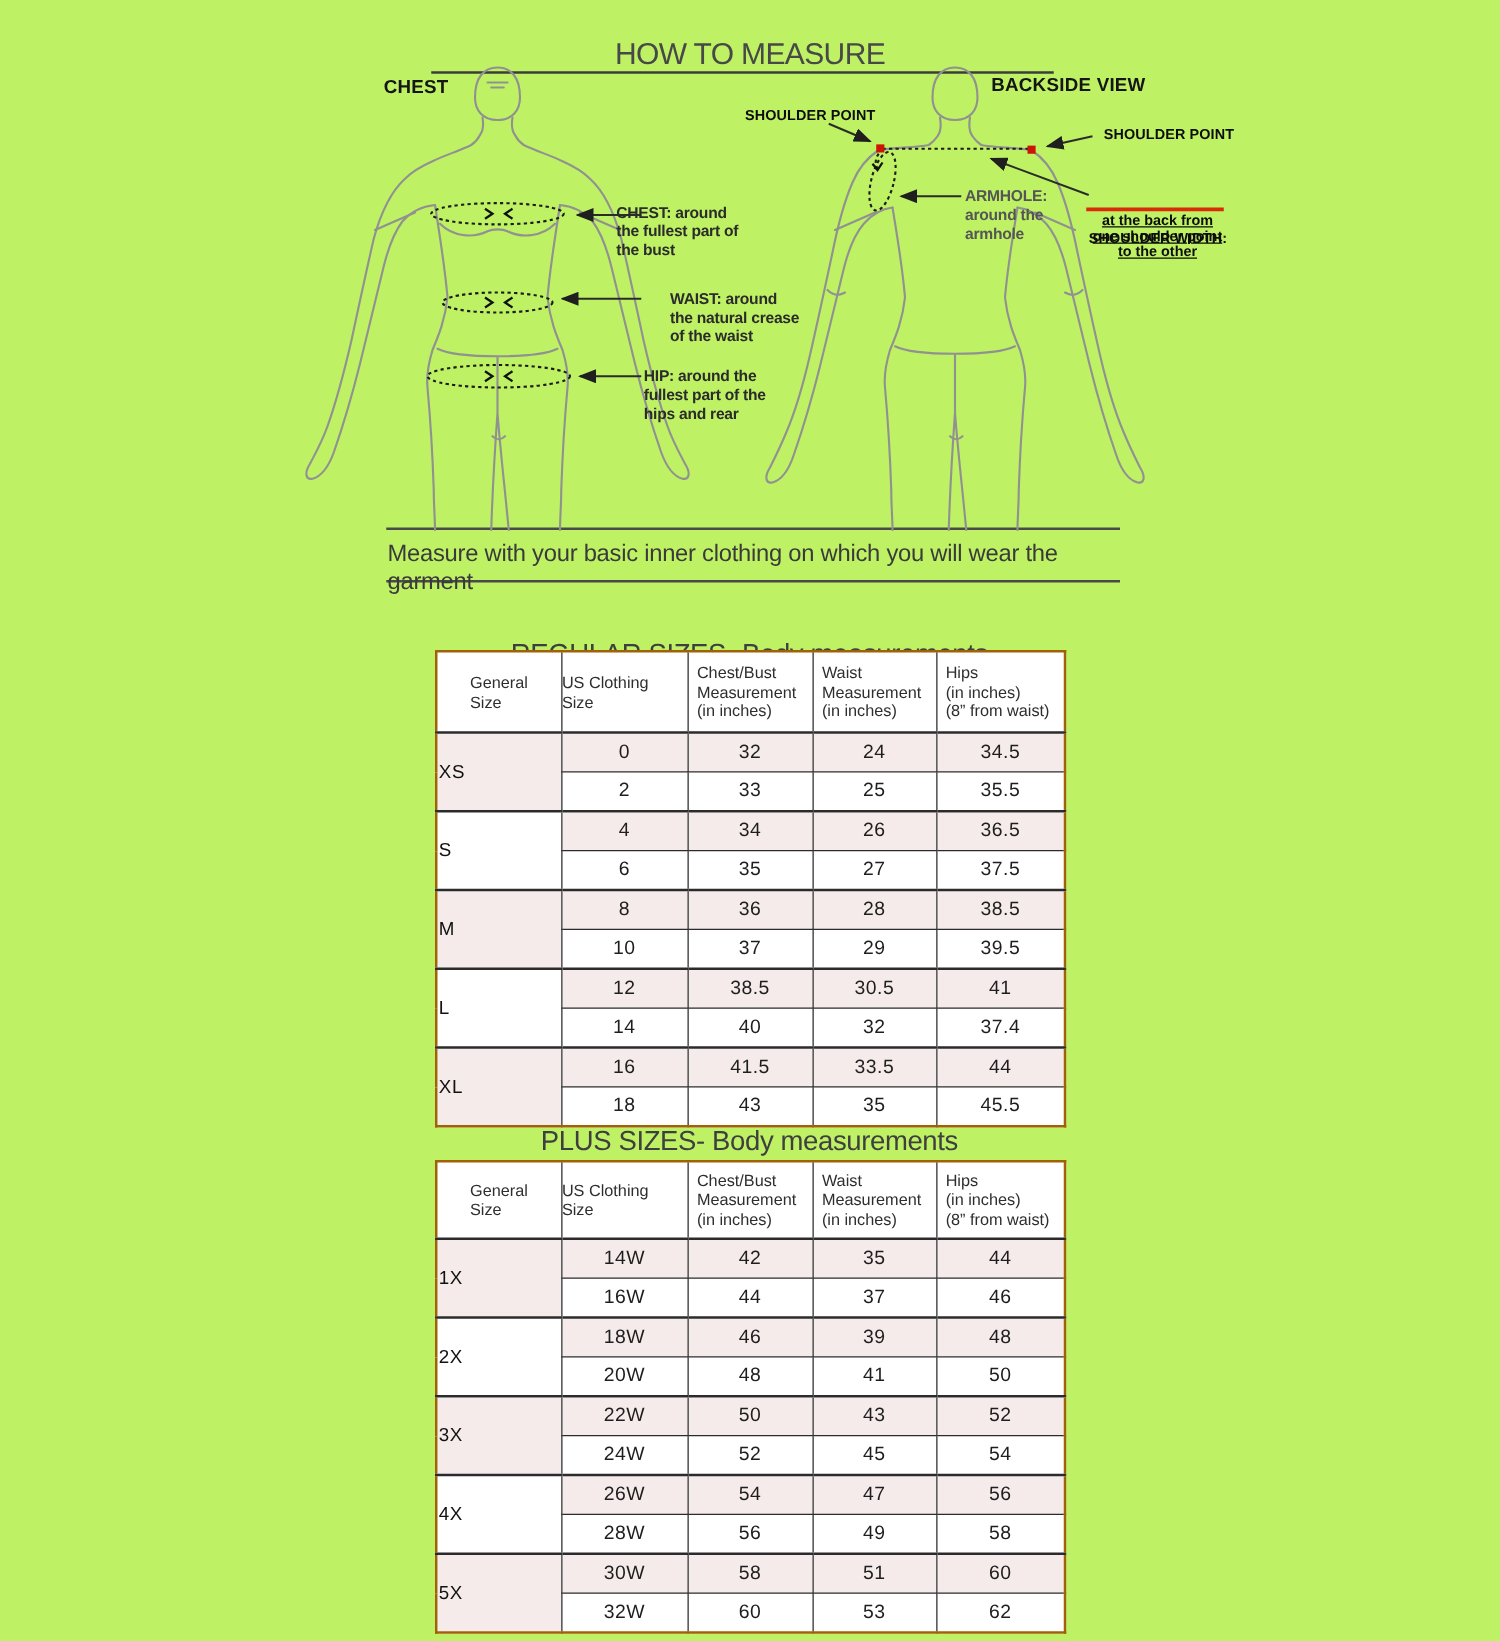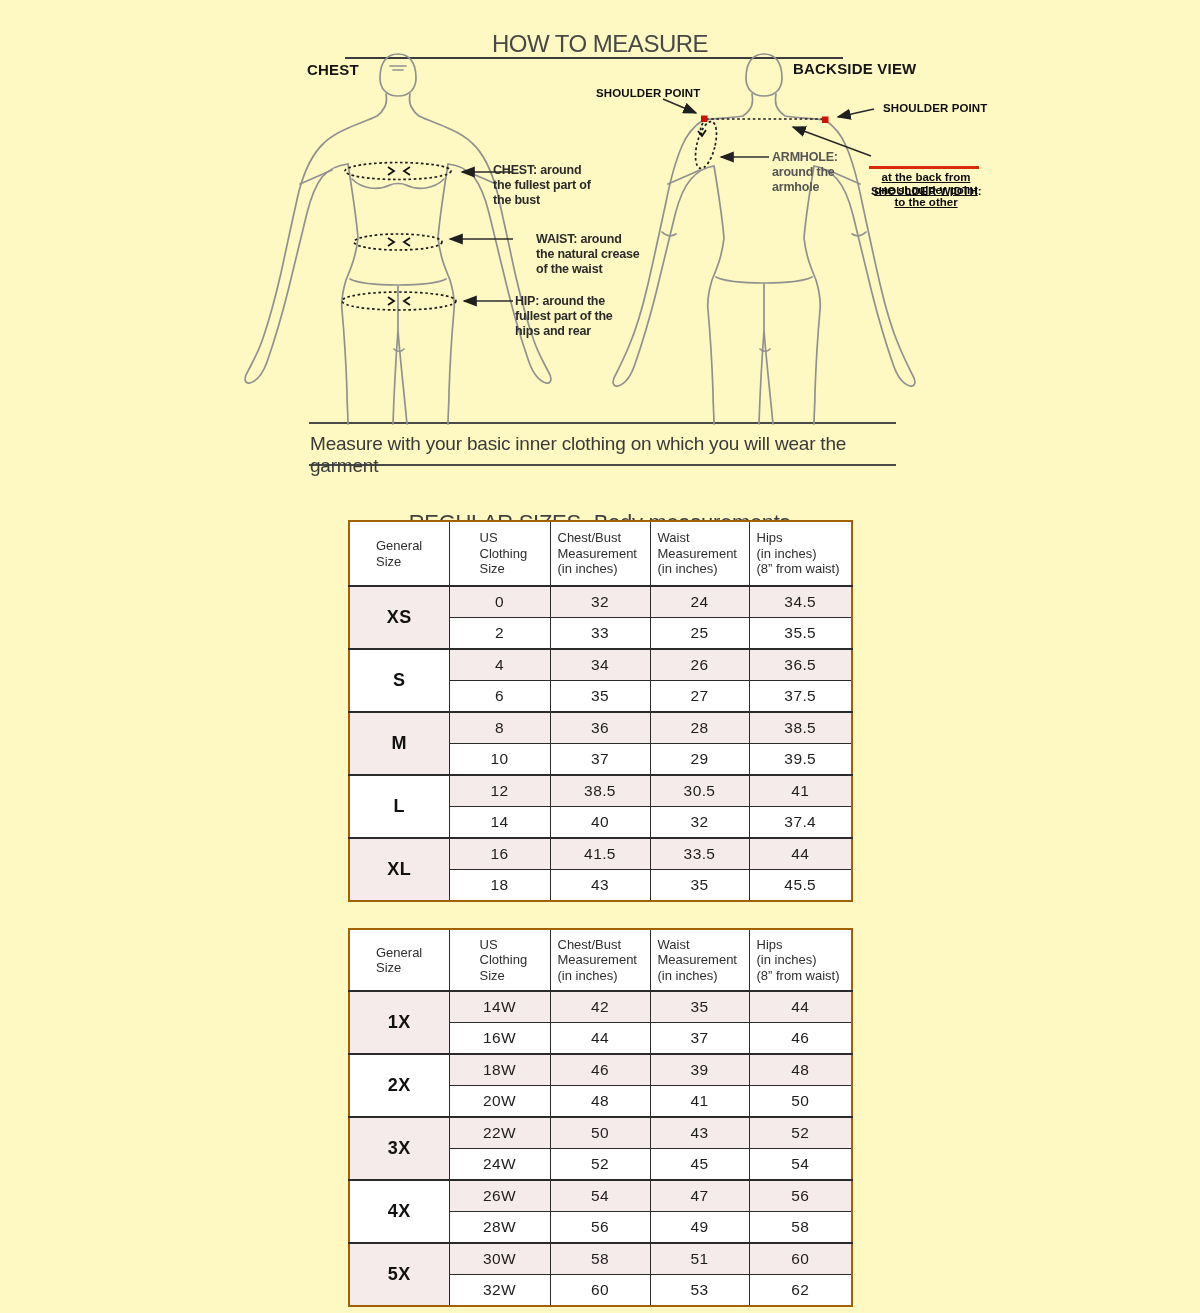--- a/index.html
+++ b/index.html
@@ -1,39 +1,39 @@
 <!DOCTYPE html>
 <html><head>
 <meta charset="utf-8">
 <style>
   html,body{margin:0;padding:0;background:#fff;}
-  .canvas{position:relative;width:1200px;height:1313px;background:#fef9c3;overflow:hidden;
+  .canvas{position:relative;width:1200px;height:1313px;background:#bef264;overflow:hidden;
           font-family:"Liberation Sans","DejaVu Sans",sans-serif;color:#222;}
   svg{position:absolute;left:0;top:0;}
   .lbl{position:absolute;white-space:pre-line;}
   .how-title{width:420px;left:390px;top:30px;text-align:center;font-size:24px;letter-spacing:-0.5px;color:#484848;}
   .view-lbl{font-size:15px;font-weight:700;color:#151515;letter-spacing:0.2px;}
   .ann{font-size:12.5px;line-height:15px;font-weight:600;color:#2b2b2b;letter-spacing:-0.2px;}
   .ann-gray{color:#555;}
   .boldlbl{font-size:11.5px;line-height:13px;font-weight:700;color:#0d0d0d;letter-spacing:0.1px;}
   .sw-note{width:140px;text-align:center;font-size:11.5px;line-height:12.5px;font-weight:700;color:#0d0d0d;text-decoration:underline;}
   .red-bar{position:absolute;height:3px;background:#d92b07;}
   .footer-note{width:586px;text-align:left;font-size:19px;color:#3a3a3a;letter-spacing:-0.2px;}
   .tbl-title{width:503px;text-align:center;font-size:22px;color:#3f3f3f;letter-spacing:-0.3px;}
   .tbl-wrap{position:absolute;left:348px;}
   table.size-table{border-collapse:collapse;table-layout:fixed;border:2px solid #a16207;background:#fff;}
   .size-table th,.size-table td{border:1px solid #2b2b2b;overflow:hidden;}
   .size-table th{font-size:13px;font-weight:400;color:#2e2e2e;text-align:left;vertical-align:middle;
                  white-space:pre-line;line-height:15.5px;padding:0 2px 0 7px;border-bottom:2px solid #2b2b2b;}
   .size-table th.c0{padding-left:26px;}
-  .size-table th.c1{padding-left:30px;}
+  .size-table th.c1{padding-left:0;}
   .t1 th{height:63px;} .t2 th{height:60px;}
   .size-table td{height:28px;vertical-align:middle;}
   .size-table td.num{text-align:center;font-size:15.5px;color:#1e1e1e;letter-spacing:0.4px;}
-  .size-table td.gcell{text-align:center;font-weight:700;font-size:18px;color:#111;letter-spacing:0.5px;}
+  .size-table td.gcell{text-align:left;font-weight:400;font-size:15px;color:#111;letter-spacing:0.5px;}
   .size-table tr.gs td{border-top:2px solid #2b2b2b;}
   .size-table .pink{background:#f6ebeb;}
 </style>
 </head>
 <body>
 
 <div class="canvas">
 
   <svg width="1200" height="470" viewBox="0 0 1200 470">
     <defs>
@@ -221,20 +221,21 @@
           <tr>
             <td class="num">18</td>
             <td class="num">43</td>
             <td class="num">35</td>
             <td class="num">45.5</td>
           </tr>
         </tbody>
       </table>
   </div>
 
+  <div class="lbl tbl-title" style="left:348px;top:900px;">PLUS SIZES- Body measurements</div>
   <div class="tbl-wrap" style="top:928px;">
     <table class="size-table t2" id="plus-table">
         <colgroup>
           <col style="width: 100px;">
           <col style="width: 101px;">
           <col style="width: 100px;">
           <col style="width: 99px;">
           <col style="width: 103px;">
         </colgroup>
         <thead>

